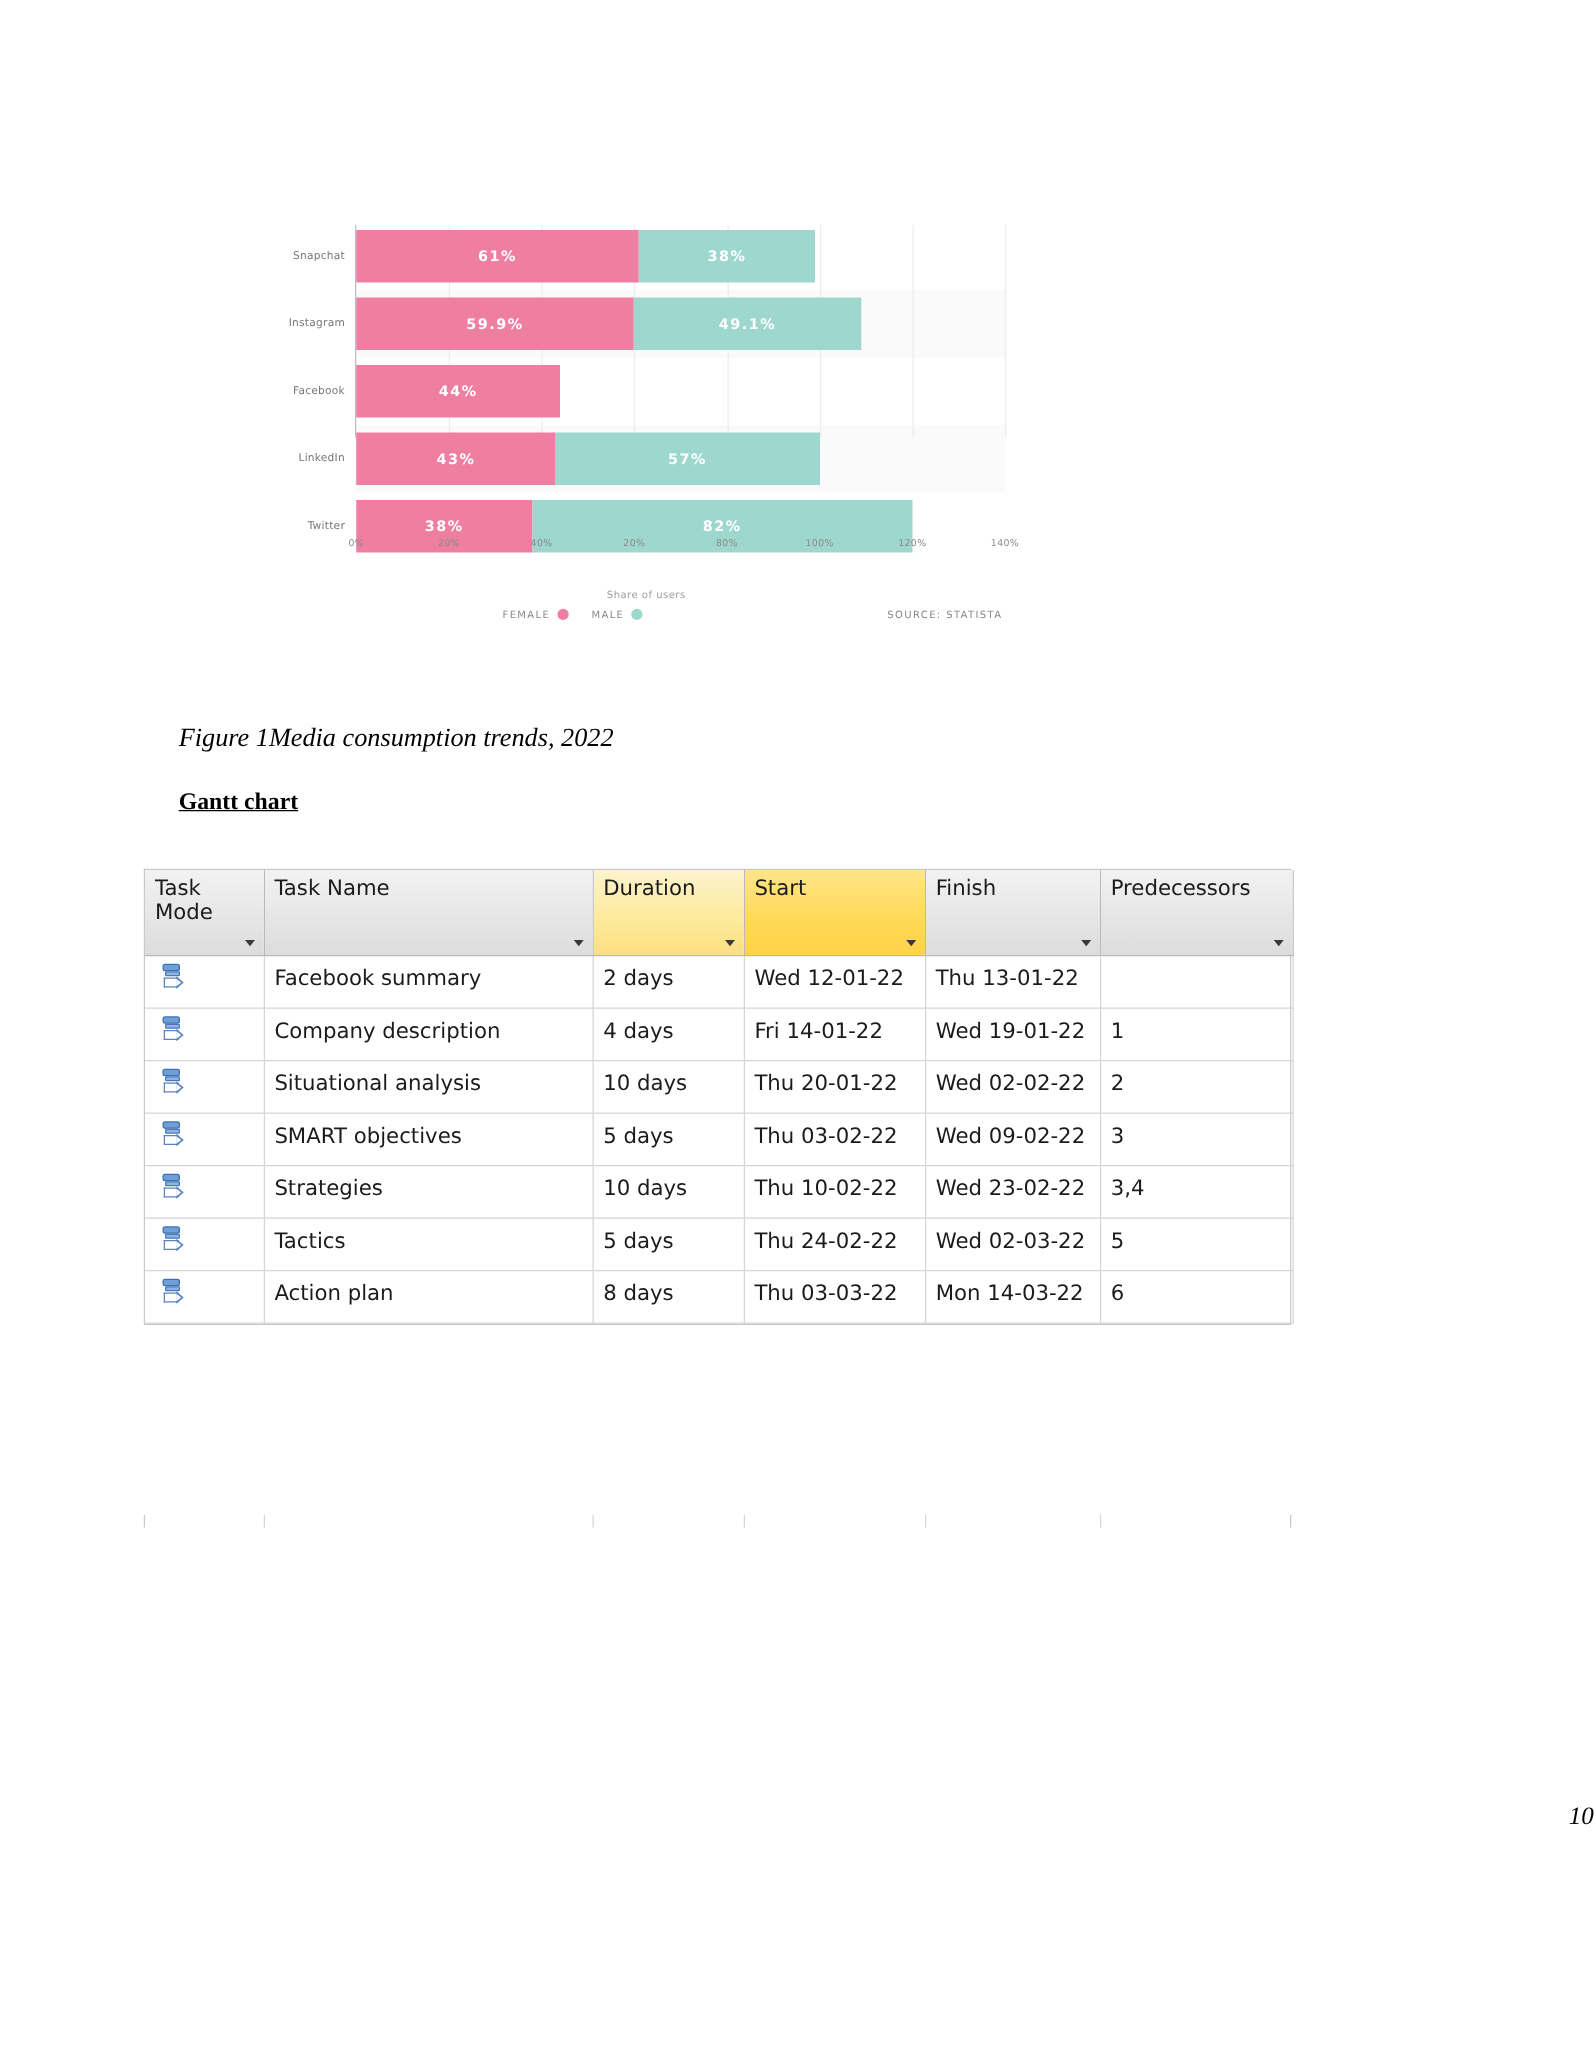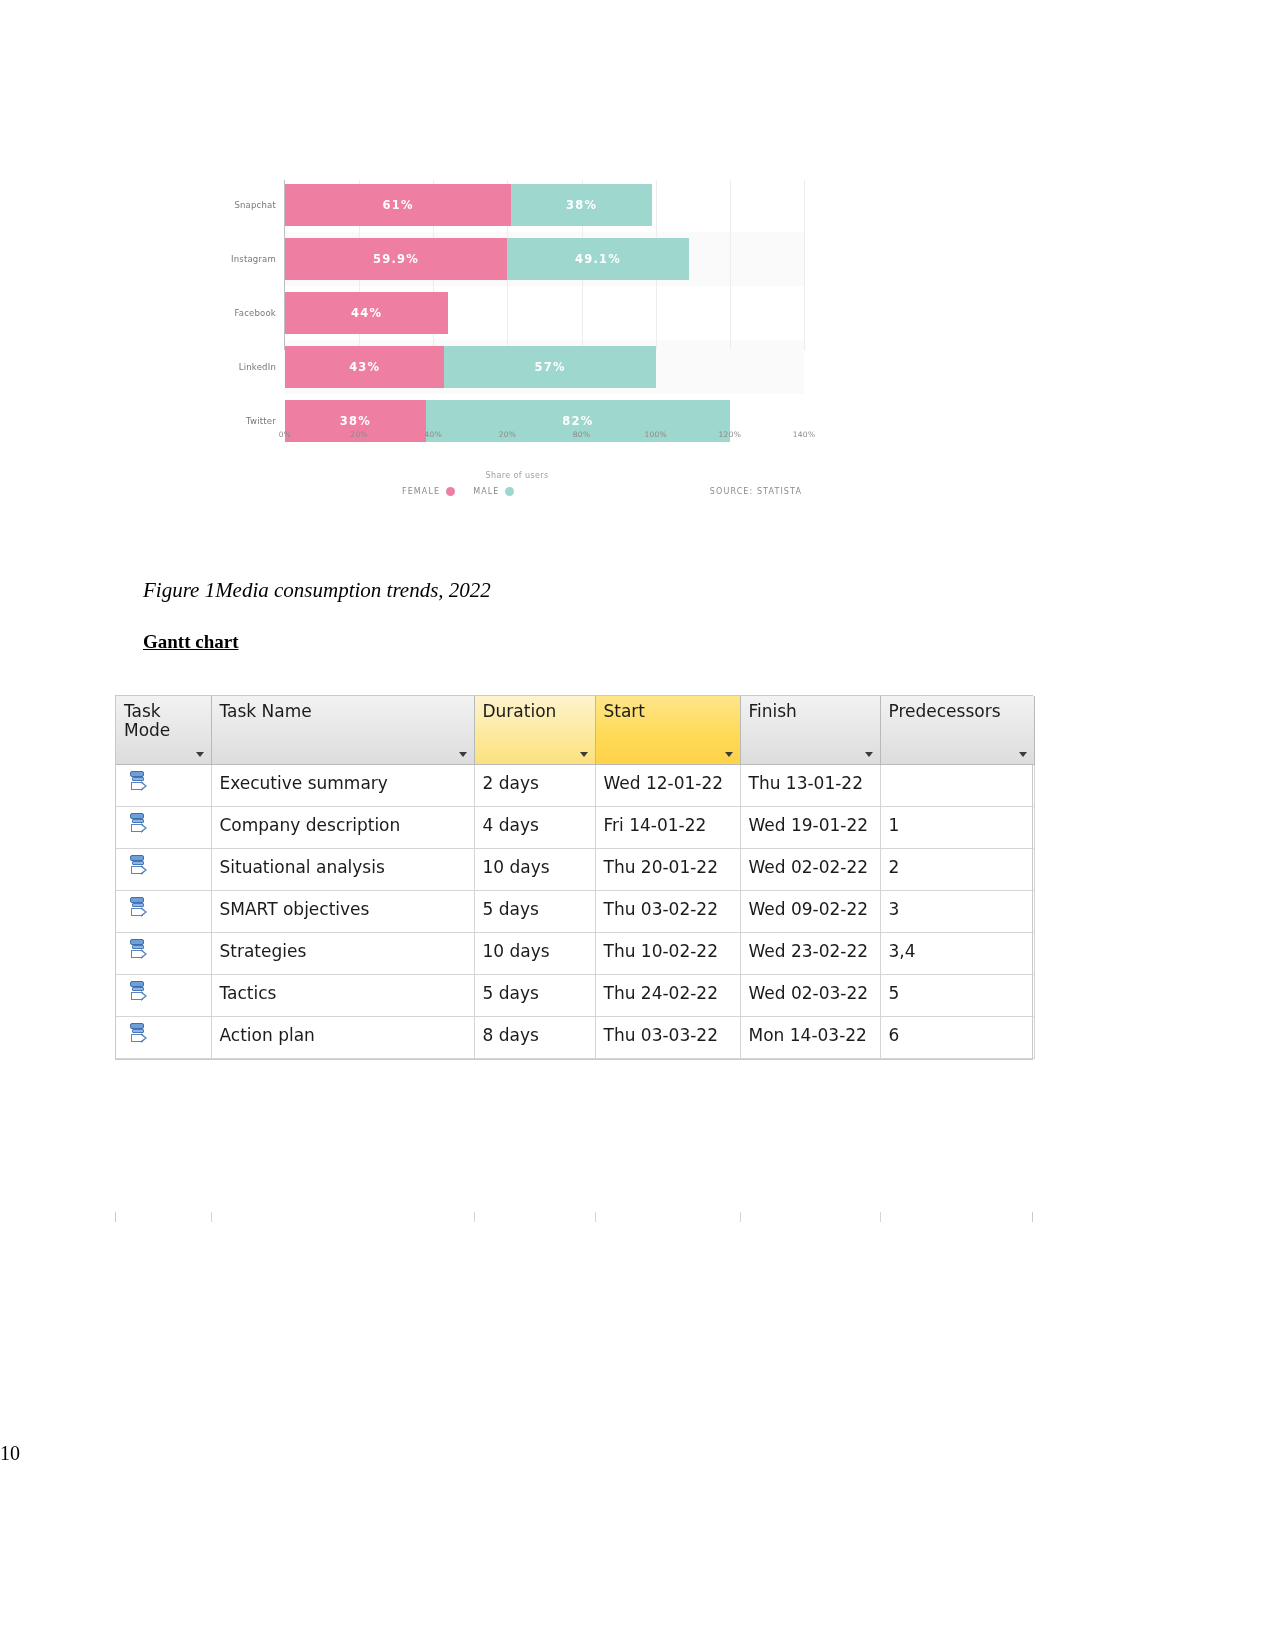--- a/index.html
+++ b/index.html
@@ -326,24 +326,25 @@
     width: 1px;
     background: #d5d5d5;
   }
 
   
   .page-number {
     position: absolute;
     left: 0;
     right: 0;
     top: 1442px;
-    text-align: left;
+    text-align: right;
     font-family: "Liberation Serif", serif;
     font-size: 20px;
     color: #000000;
+    font-style: italic;
   }
 </style>
 </head>
 <body>
 
 <div class="page">
 
   <div class="chart-figure">
     <div class="chart-plot" id="plot">
         <div class="band-bg" style="top: 60px; height: 54px;"></div>
@@ -455,21 +456,21 @@
             </th>
             <th>
               <span class="hdr-text">Predecessors</span>
               <span class="hdr-arrow"></span>
             </th>
           </tr>
       </thead>
       <tbody id="gbody">
           <tr>
             <td class="mode-cell"><span class="mode-icon"><span class="bar-top"></span><span class="bar-mid"></span><span class="arrow-sh"></span><span class="arrow-head"></span><span class="arrow-head-in"></span></span></td>
-            <td>Executive summary</td>
+            <td>Facebook summary</td>
             <td>2 days</td>
             <td>Wed 12-01-22</td>
             <td>Thu 13-01-22</td>
             <td></td>
           </tr>
           <tr>
             <td class="mode-cell"><span class="mode-icon"><span class="bar-top"></span><span class="bar-mid"></span><span class="arrow-sh"></span><span class="arrow-head"></span><span class="arrow-head-in"></span></span></td>
             <td>Company description</td>
             <td>4 days</td>
             <td>Fri 14-01-22</td>

